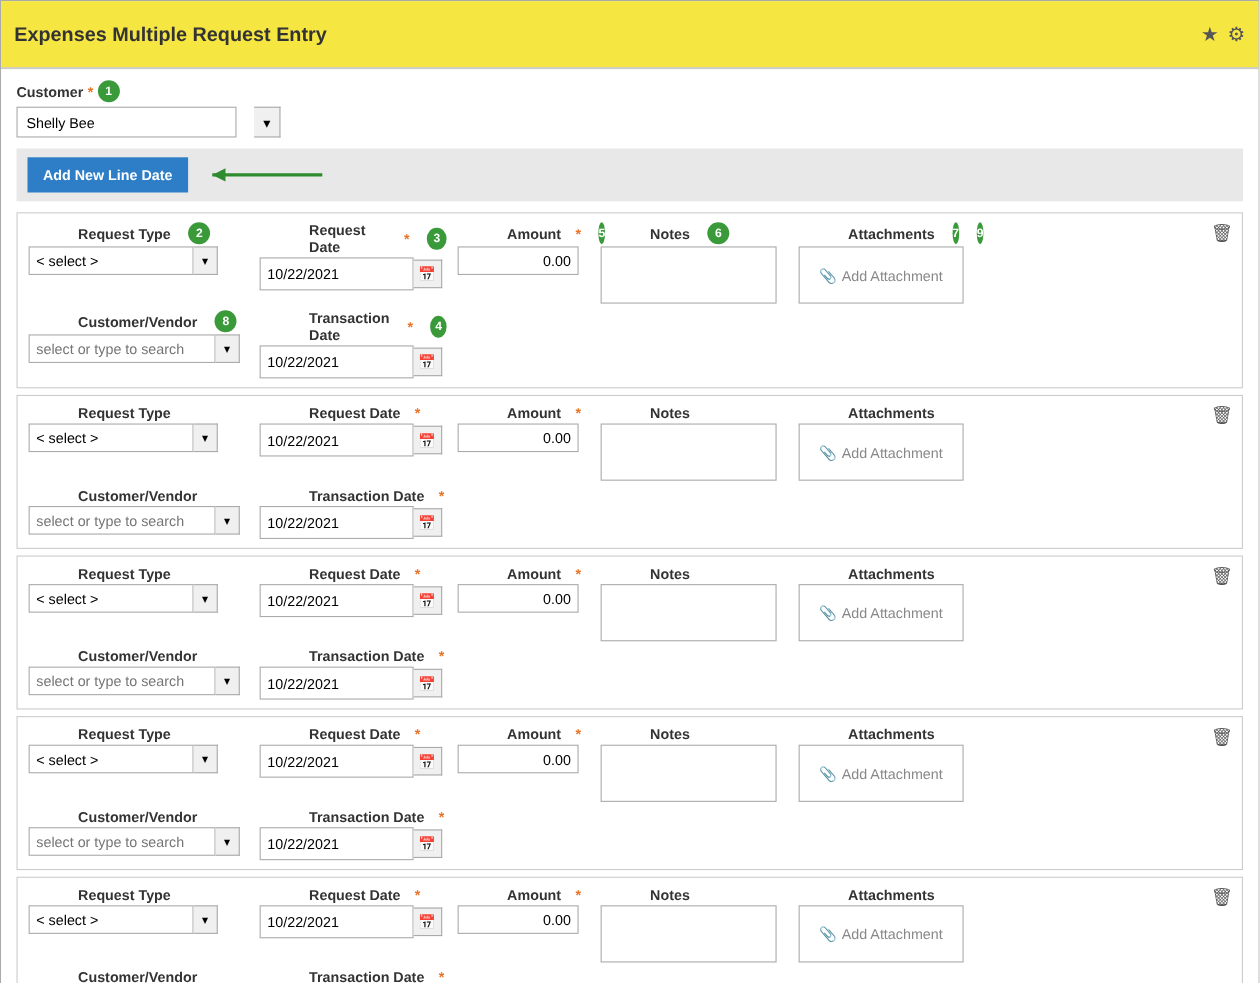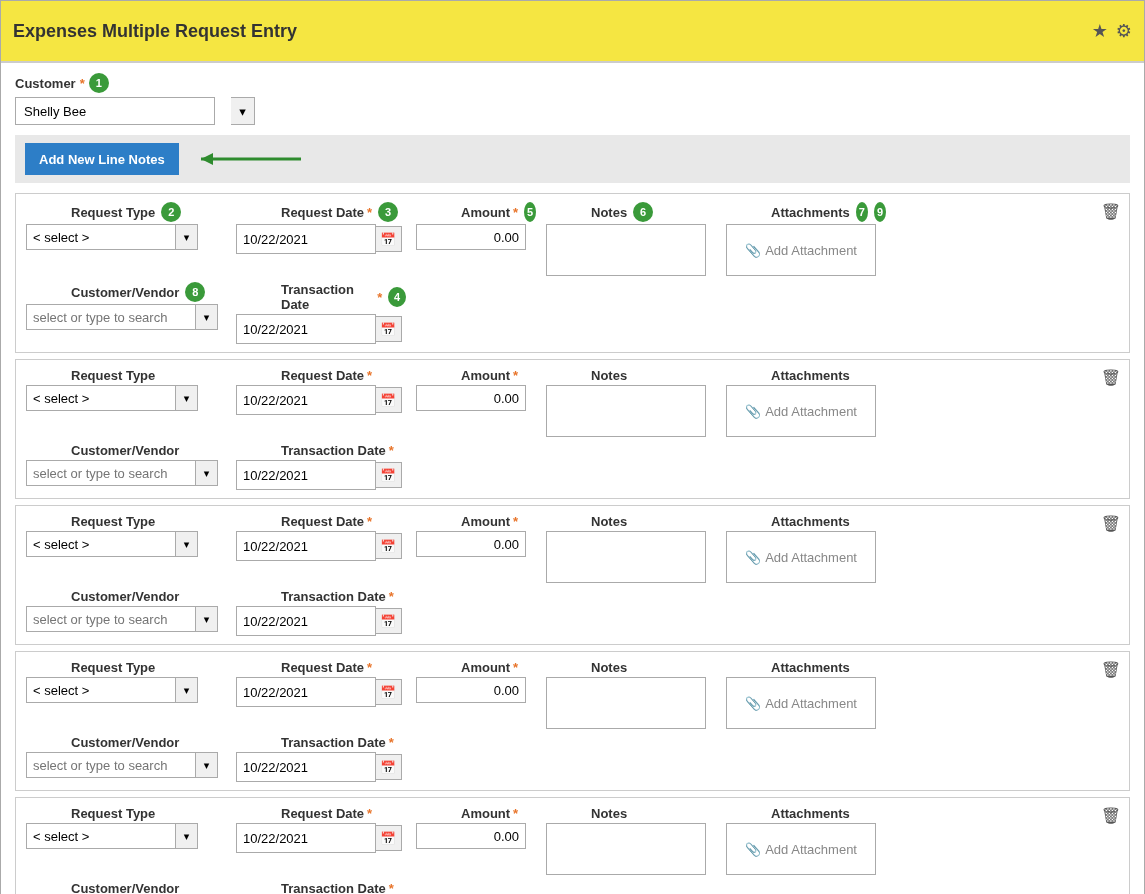--- a/index.html
+++ b/index.html
@@ -16,21 +16,21 @@
     .badge { display: inline-flex; align-items: center; justify-content: center; width: 20px; height: 20px; background: #3a9a3a; color: #fff; border-radius: 50%; font-size: 11px; font-weight: bold; }
     .employee-select { display: flex; align-items: center; gap: 16px; }
     .select-box { border: 1px solid #aaa; background: #fff; padding: 4px 8px; height: 28px; width: 200px; appearance: none; cursor: pointer; }
     .select-arrow { border: 1px solid #aaa; border-left: none; background: #f0f0f0; height: 28px; width: 24px; display: flex; align-items: center; justify-content: center; cursor: pointer; }
     .add-line-btn-bar { background: #e8e8e8; padding: 8px 10px; margin-bottom: 10px; display: flex; align-items: center; gap: 12px; }
     .add-line-btn { background: #2d7ec7; color: #fff; border: none; padding: 6px 14px; font-size: 13px; font-weight: bold; cursor: pointer; height: 32px; }
     .arrow-indicator { color: #2e8b2e; font-size: 20px; display: flex; align-items: center; }
     .line-items-container { display: flex; flex-direction: column; gap: 0; }
     .line-item { border: 1px solid #ccc; margin-bottom: 6px; padding: 8px 10px; background: #fff; position: relative; }
     .li-section { display: flex; flex-direction: column; }
-    .li-label { font-weight: bold; color: #333; margin-bottom: 2px; display: flex; align-items: center; gap: 3px; padding-left: 45px; }
+    .li-label { font-weight: bold; color: #333; margin-bottom: 2px; display: flex; align-items: center; gap: 13px; padding-left: 45px; }
     .li-select-wrap { display: flex; align-items: center; }
     .li-select { border: 1px solid #aaa; height: 26px; padding: 2px 6px; background: #fff; width: 150px; appearance: none; }
     .li-select-arrow { border: 1px solid #aaa; border-left: none; background: #f0f0f0; height: 26px; width: 22px; display: flex; align-items: center; justify-content: center; cursor: pointer; font-size: 11px; }
     .li-date-wrap { display: flex; align-items: center; }
     .li-date { border: 1px solid #aaa; height: 30px; padding: 2px 6px; background: #fff; width: 140px; }
     .li-cal-btn { border: 1px solid #aaa; border-left: none; background: #f0f0f0; height: 26px; width: 26px; display: flex; align-items: center; justify-content: center; cursor: pointer; font-size: 13px; }
     .li-amount { border: 1px solid #aaa; height: 26px; padding: 2px 6px; background: #fff; width: 110px; text-align: right; }
     .li-notes { border: 1px solid #aaa; width: 160px; height: 52px; padding: 2px 4px; resize: none; }
     .li-attach { border: 1px solid #aaa; background: #fff; width: 150px; height: 52px; display: flex; align-items: center; justify-content: center; color: #888; cursor: pointer; gap: 4px; }
     .delete-btn { position: absolute; top: 8px; right: 8px; background: none; border: none; cursor: pointer; color: #555; font-size: 16px; }
@@ -65,21 +65,21 @@
       </div>
       <div class="employee-select">
         <select class="select-box">
           <option>Shelly Bee</option>
         </select>
         <div class="select-arrow">▾</div>
       </div>
     </div>
 
     <div class="add-line-btn-bar">
-      <button class="add-line-btn">Add New Line Notes</button>
+      <button class="add-line-btn">Add New Line Date</button>
       <div class="arrow-indicator">
         <svg width="120" height="28" viewBox="0 0 120 28">
           <line x1="110" y1="14" x2="10" y2="14" stroke="#2e8b2e" stroke-width="3"></line>
           <polygon points="10,14 22,8 22,20" fill="#2e8b2e"></polygon>
         </svg>
       </div>
     </div>
 
     <div class="line-items-container">
 

